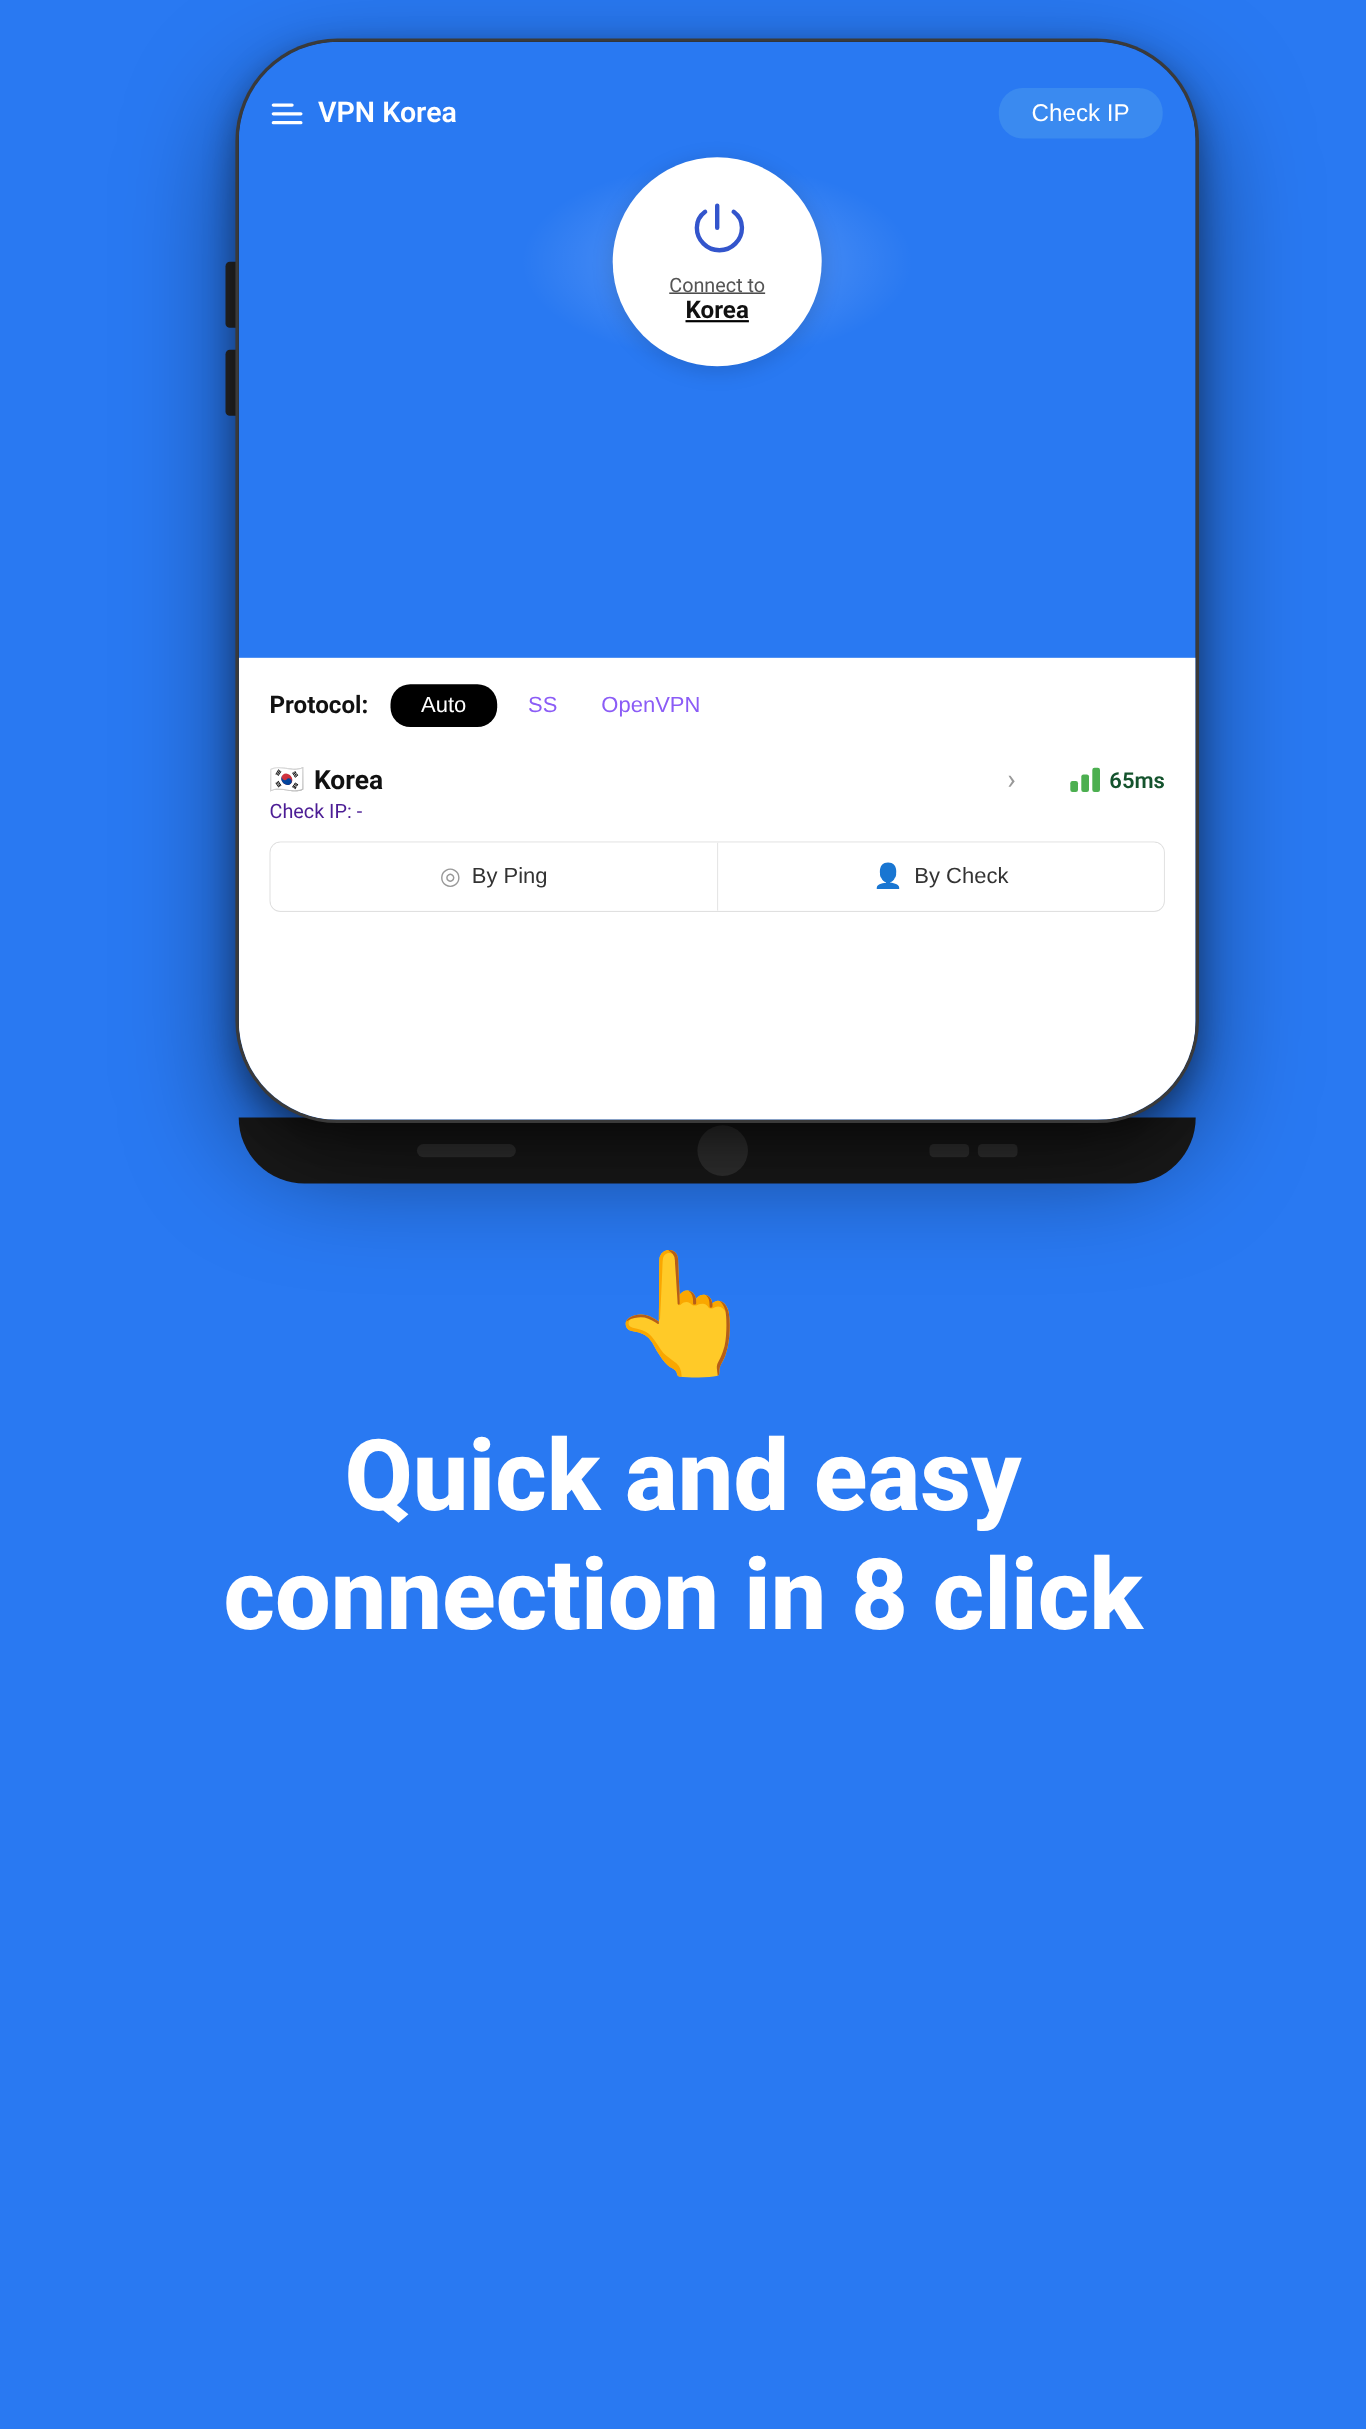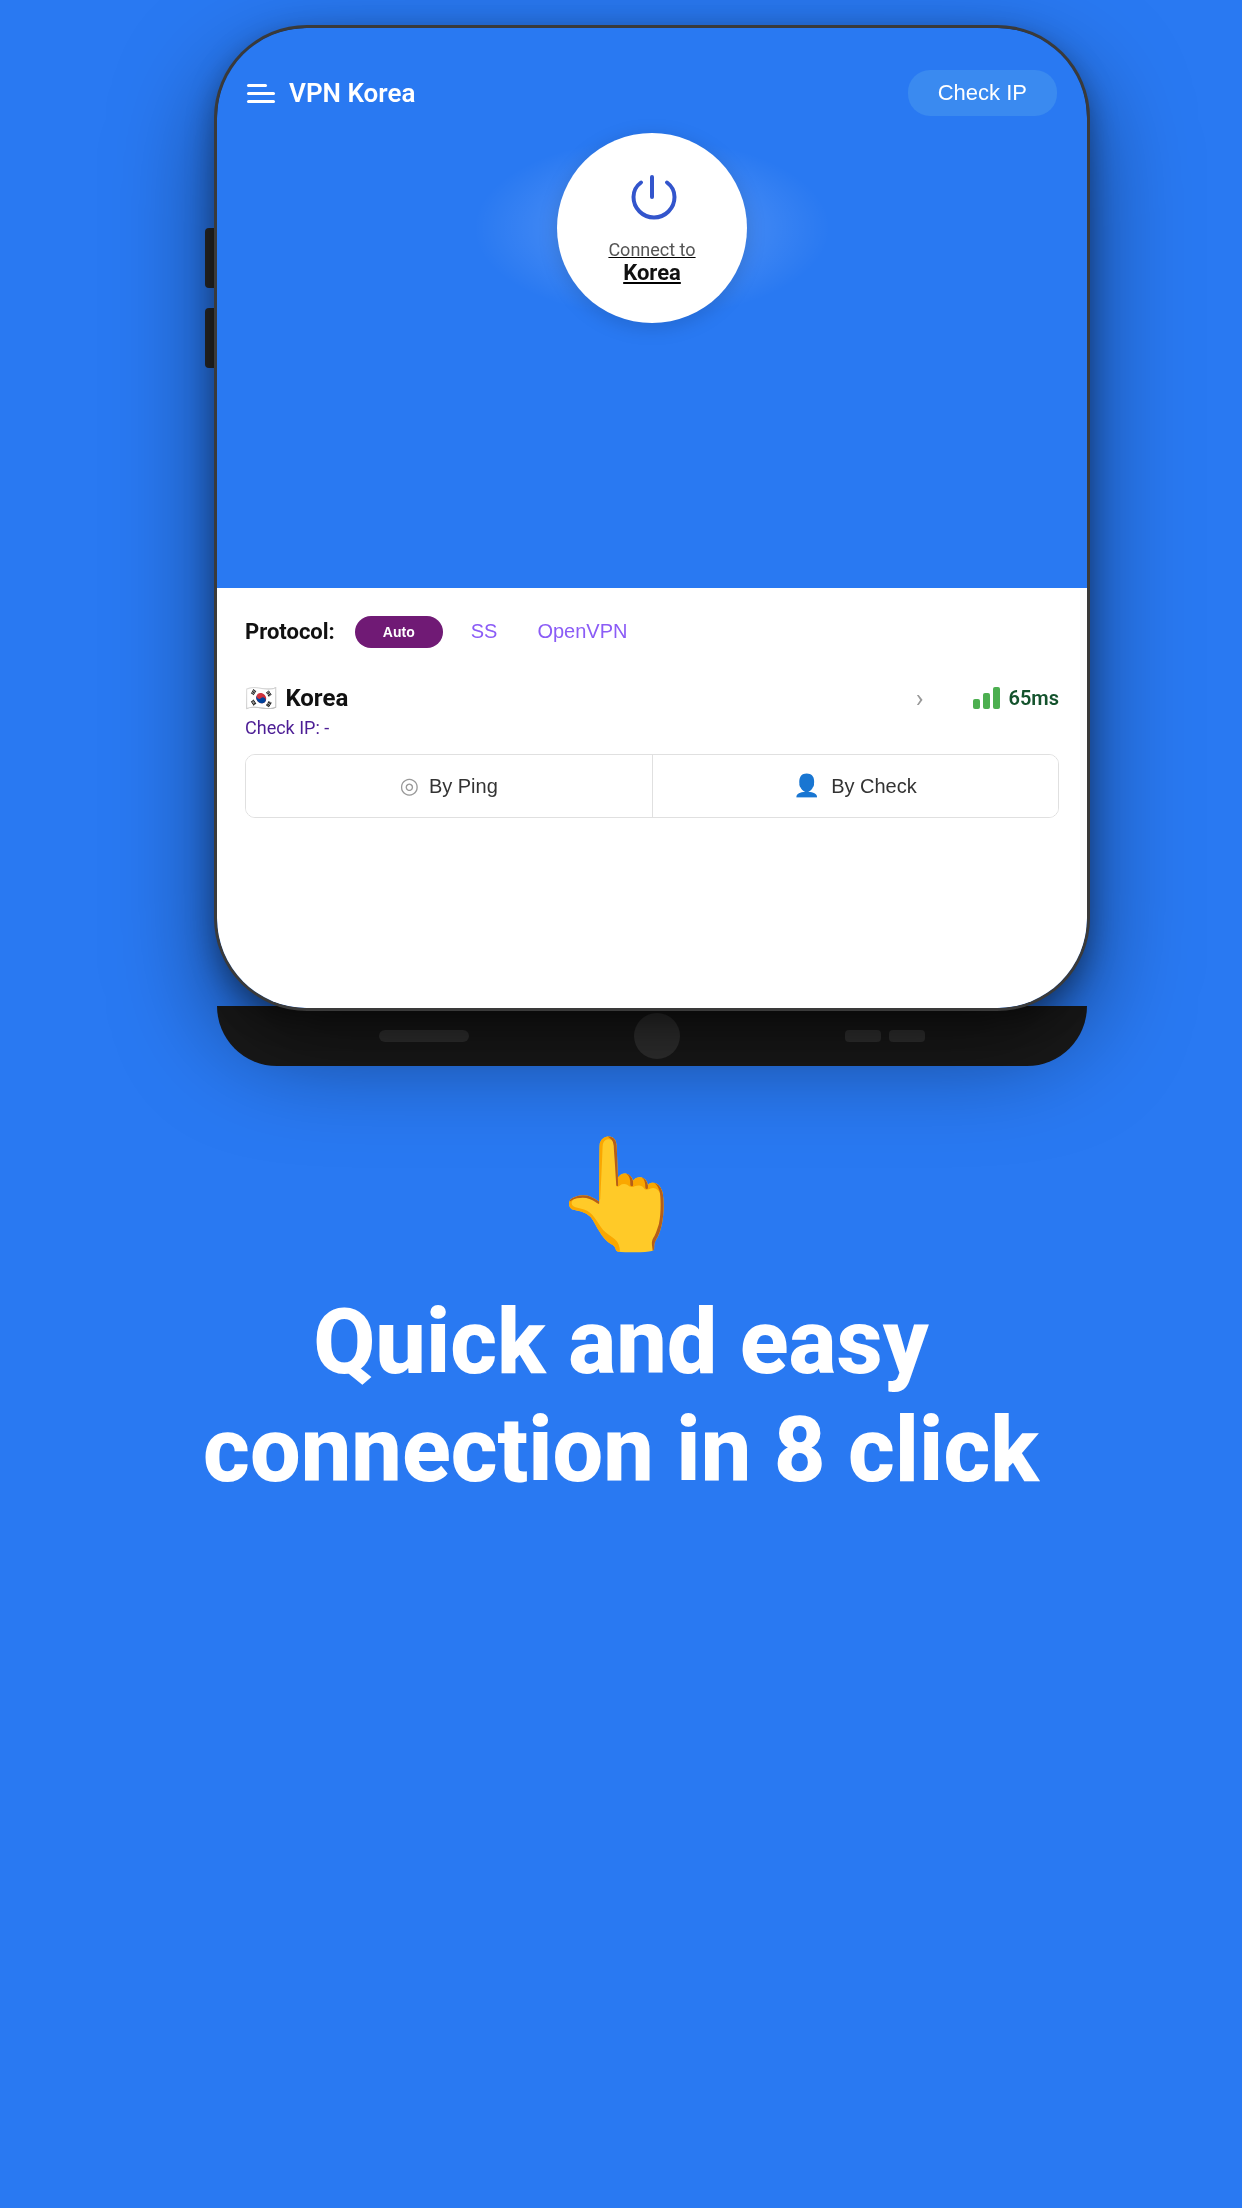--- a/index.html
+++ b/index.html
@@ -212,27 +212,27 @@
       margin-right: 20px;
     }
 
     .protocol-options {
       display: flex;
       align-items: center;
       gap: 16px;
     }
 
     .proto-btn-active {
-      background: #701a75;
+      background: #000000;
       color: white;
       border: none;
       border-radius: 18px;
       padding: 8px 28px;
-      font-size: 14px;
-      font-weight: 700;
+      font-size: 20px;
+      font-weight: 400;
       cursor: pointer;
     }
 
     .proto-btn-inactive {
       background: transparent;
       color: #8b5cf6;
       border: none;
       font-size: 20px;
       cursor: pointer;
       padding: 8px 12px;
@@ -333,21 +333,21 @@
       font-weight: 700;
       cursor: pointer;
       letter-spacing: 0.5px;
     }
   </style>
 </head>
 <body>
 
 <div class="bg"></div>
 
-<div style="position:absolute; top:28px; left:50%; transform:translateX(-50%); width:808px;">
+<div style="position:absolute; top:38px; left:50%; transform:translateX(-50%); width:808px;">
 
   <div class="btn-side-left"></div>
   <div class="btn-side-left2"></div>
   <div class="btn-side-right"></div>
 
   <div class="phone-shell">
     <div class="phone-screen">
 
       <div class="status-bar"></div>
 

